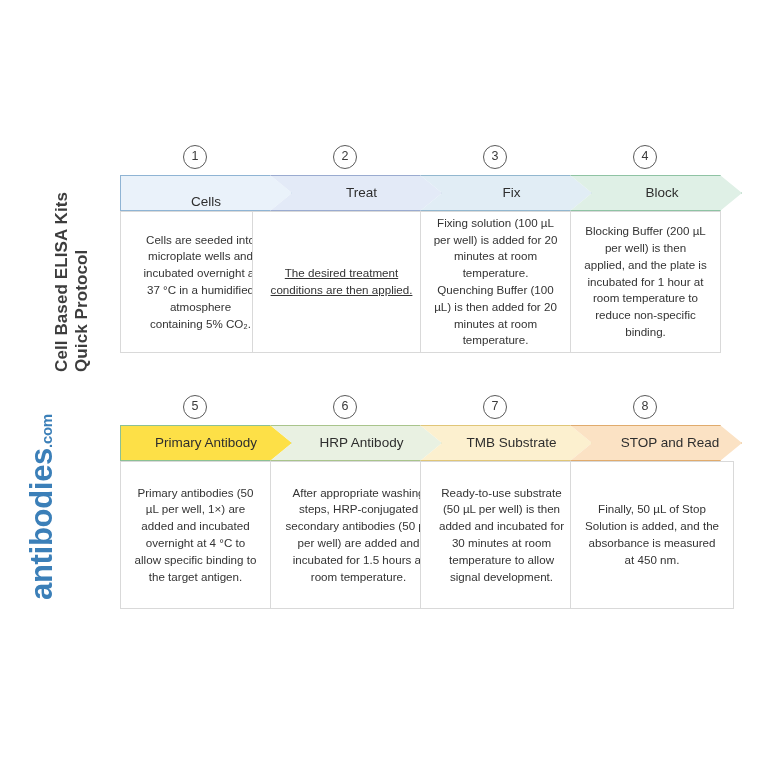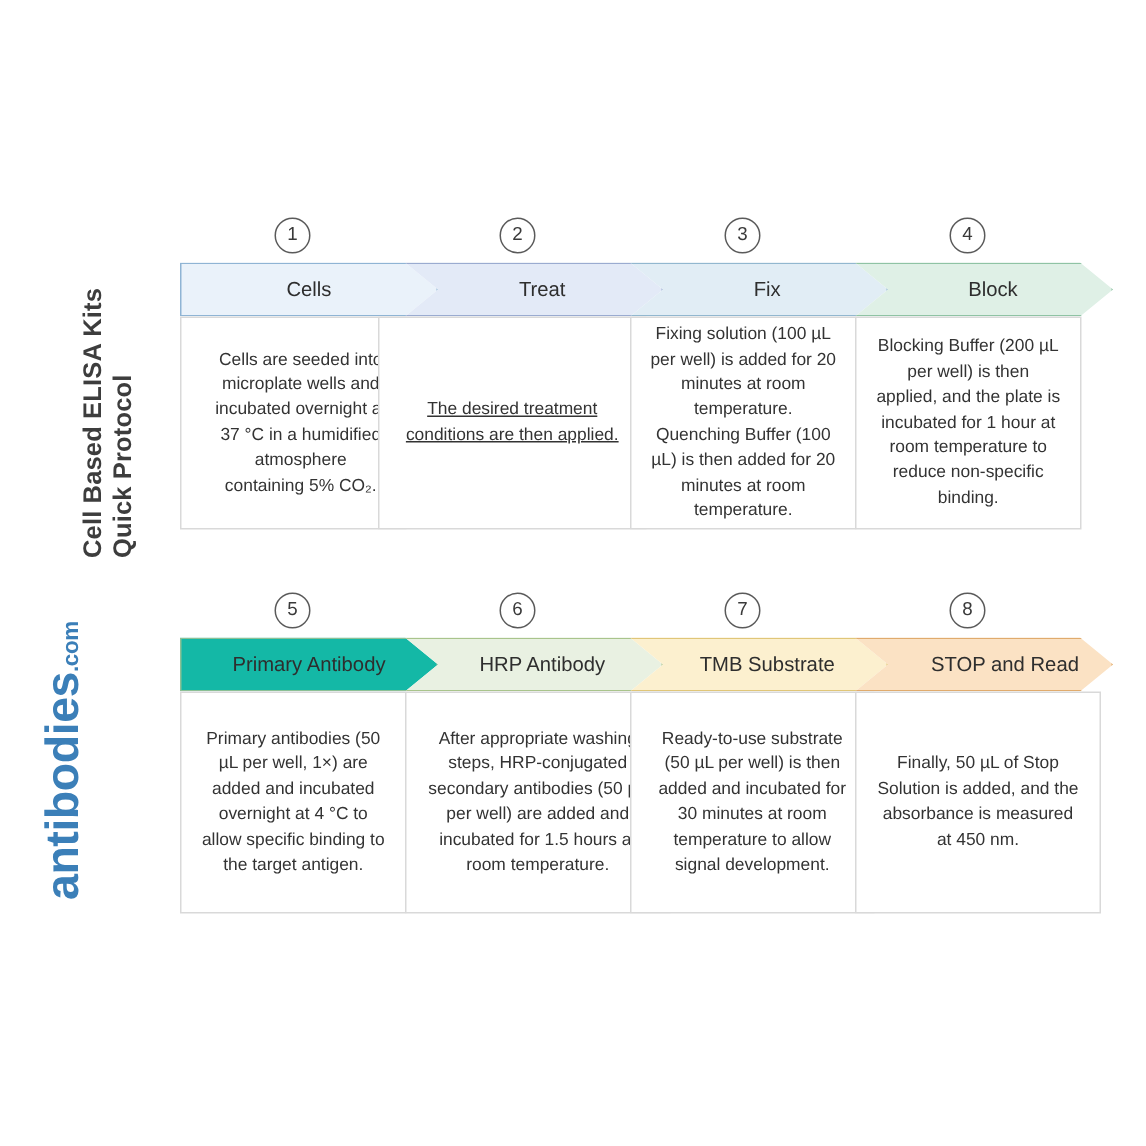--- a/index.html
+++ b/index.html
@@ -138,21 +138,21 @@
 </div>
 
 <div class="row row-1">
   <div class="numbers">
       <div class="num-circle" style="left: 63px;">1</div>
       <div class="num-circle" style="left: 213px;">2</div>
       <div class="num-circle" style="left: 363px;">3</div>
       <div class="num-circle" style="left: 513px;">4</div>
     </div>
   <div class="arrows">
-      <div class="arrow" style="left: 0px; width: 172px; background: rgb(234, 242, 250); border: 1px solid rgb(143, 180, 212); clip-path: polygon(0px 0px, 150px 0px, 172px 50%, 150px 100%, 0px 100%);">
+      <div class="arrow" style="left: 0px; width: 172px; background: rgb(234, 242, 250); border: 1px solid rgb(143, 180, 212); clip-path: polygon(0px 0px, 150px 0px, 172px 50%, 150px 100%, 0px 100%); align-items: flex-end;">
         <span>Cells</span>
       </div>
       <div class="arrow" style="left: 150px; width: 172px; background: rgb(227, 234, 247); border: 1px solid rgb(154, 171, 208); clip-path: polygon(0px 0px, 150px 0px, 172px 50%, 150px 100%, 0px 100%, 22px 50%);">
         <span style="margin-left: 11px;">Treat</span>
       </div>
       <div class="arrow" style="left: 300px; width: 172px; background: rgb(225, 237, 245); border: 1px solid rgb(146, 183, 207); clip-path: polygon(0px 0px, 150px 0px, 172px 50%, 150px 100%, 0px 100%, 22px 50%);">
         <span style="margin-left: 11px;">Fix</span>
       </div>
       <div class="arrow" style="left: 450px; width: 172px; background: rgb(223, 240, 230); border: 1px solid rgb(143, 195, 164); clip-path: polygon(0px 0px, 150px 0px, 172px 50%, 150px 100%, 0px 100%, 22px 50%);">
         <span style="margin-left: 12px;">Block</span>
@@ -175,21 +175,21 @@
 </div>
 
 <div class="row row-2">
   <div class="numbers">
       <div class="num-circle" style="left: 63px;">5</div>
       <div class="num-circle" style="left: 213px;">6</div>
       <div class="num-circle" style="left: 363px;">7</div>
       <div class="num-circle" style="left: 513px;">8</div>
     </div>
   <div class="arrows">
-      <div class="arrow" style="left: 0px; width: 172px; background: #14b8a6; border: 1px solid rgb(140, 192, 149); clip-path: polygon(0px 0px, 150px 0px, 172px 50%, 150px 100%, 0px 100%);">
+      <div class="arrow" style="left: 0px; width: 172px; background: #fde047; border: 1px solid rgb(140, 192, 149); clip-path: polygon(0px 0px, 150px 0px, 172px 50%, 150px 100%, 0px 100%);">
         <span>Primary Antibody</span>
       </div>
       <div class="arrow" style="left: 150px; width: 172px; background: rgb(233, 241, 226); border: 1px solid rgb(169, 196, 140); clip-path: polygon(0px 0px, 150px 0px, 172px 50%, 150px 100%, 0px 100%, 22px 50%);">
         <span style="margin-left: 11px;">HRP Antibody</span>
       </div>
       <div class="arrow" style="left: 300px; width: 172px; background: rgb(252, 240, 207); border: 1px solid rgb(224, 198, 120); clip-path: polygon(0px 0px, 150px 0px, 172px 50%, 150px 100%, 0px 100%, 22px 50%);">
         <span style="margin-left: 11px;">TMB Substrate</span>
       </div>
       <div class="arrow" style="left: 450px; width: 172px; background: rgb(251, 226, 196); border: 1px solid rgb(224, 171, 109); clip-path: polygon(0px 0px, 150px 0px, 172px 50%, 150px 100%, 0px 100%, 22px 50%);">
         <span style="margin-left: 28px;">STOP and Read</span>

